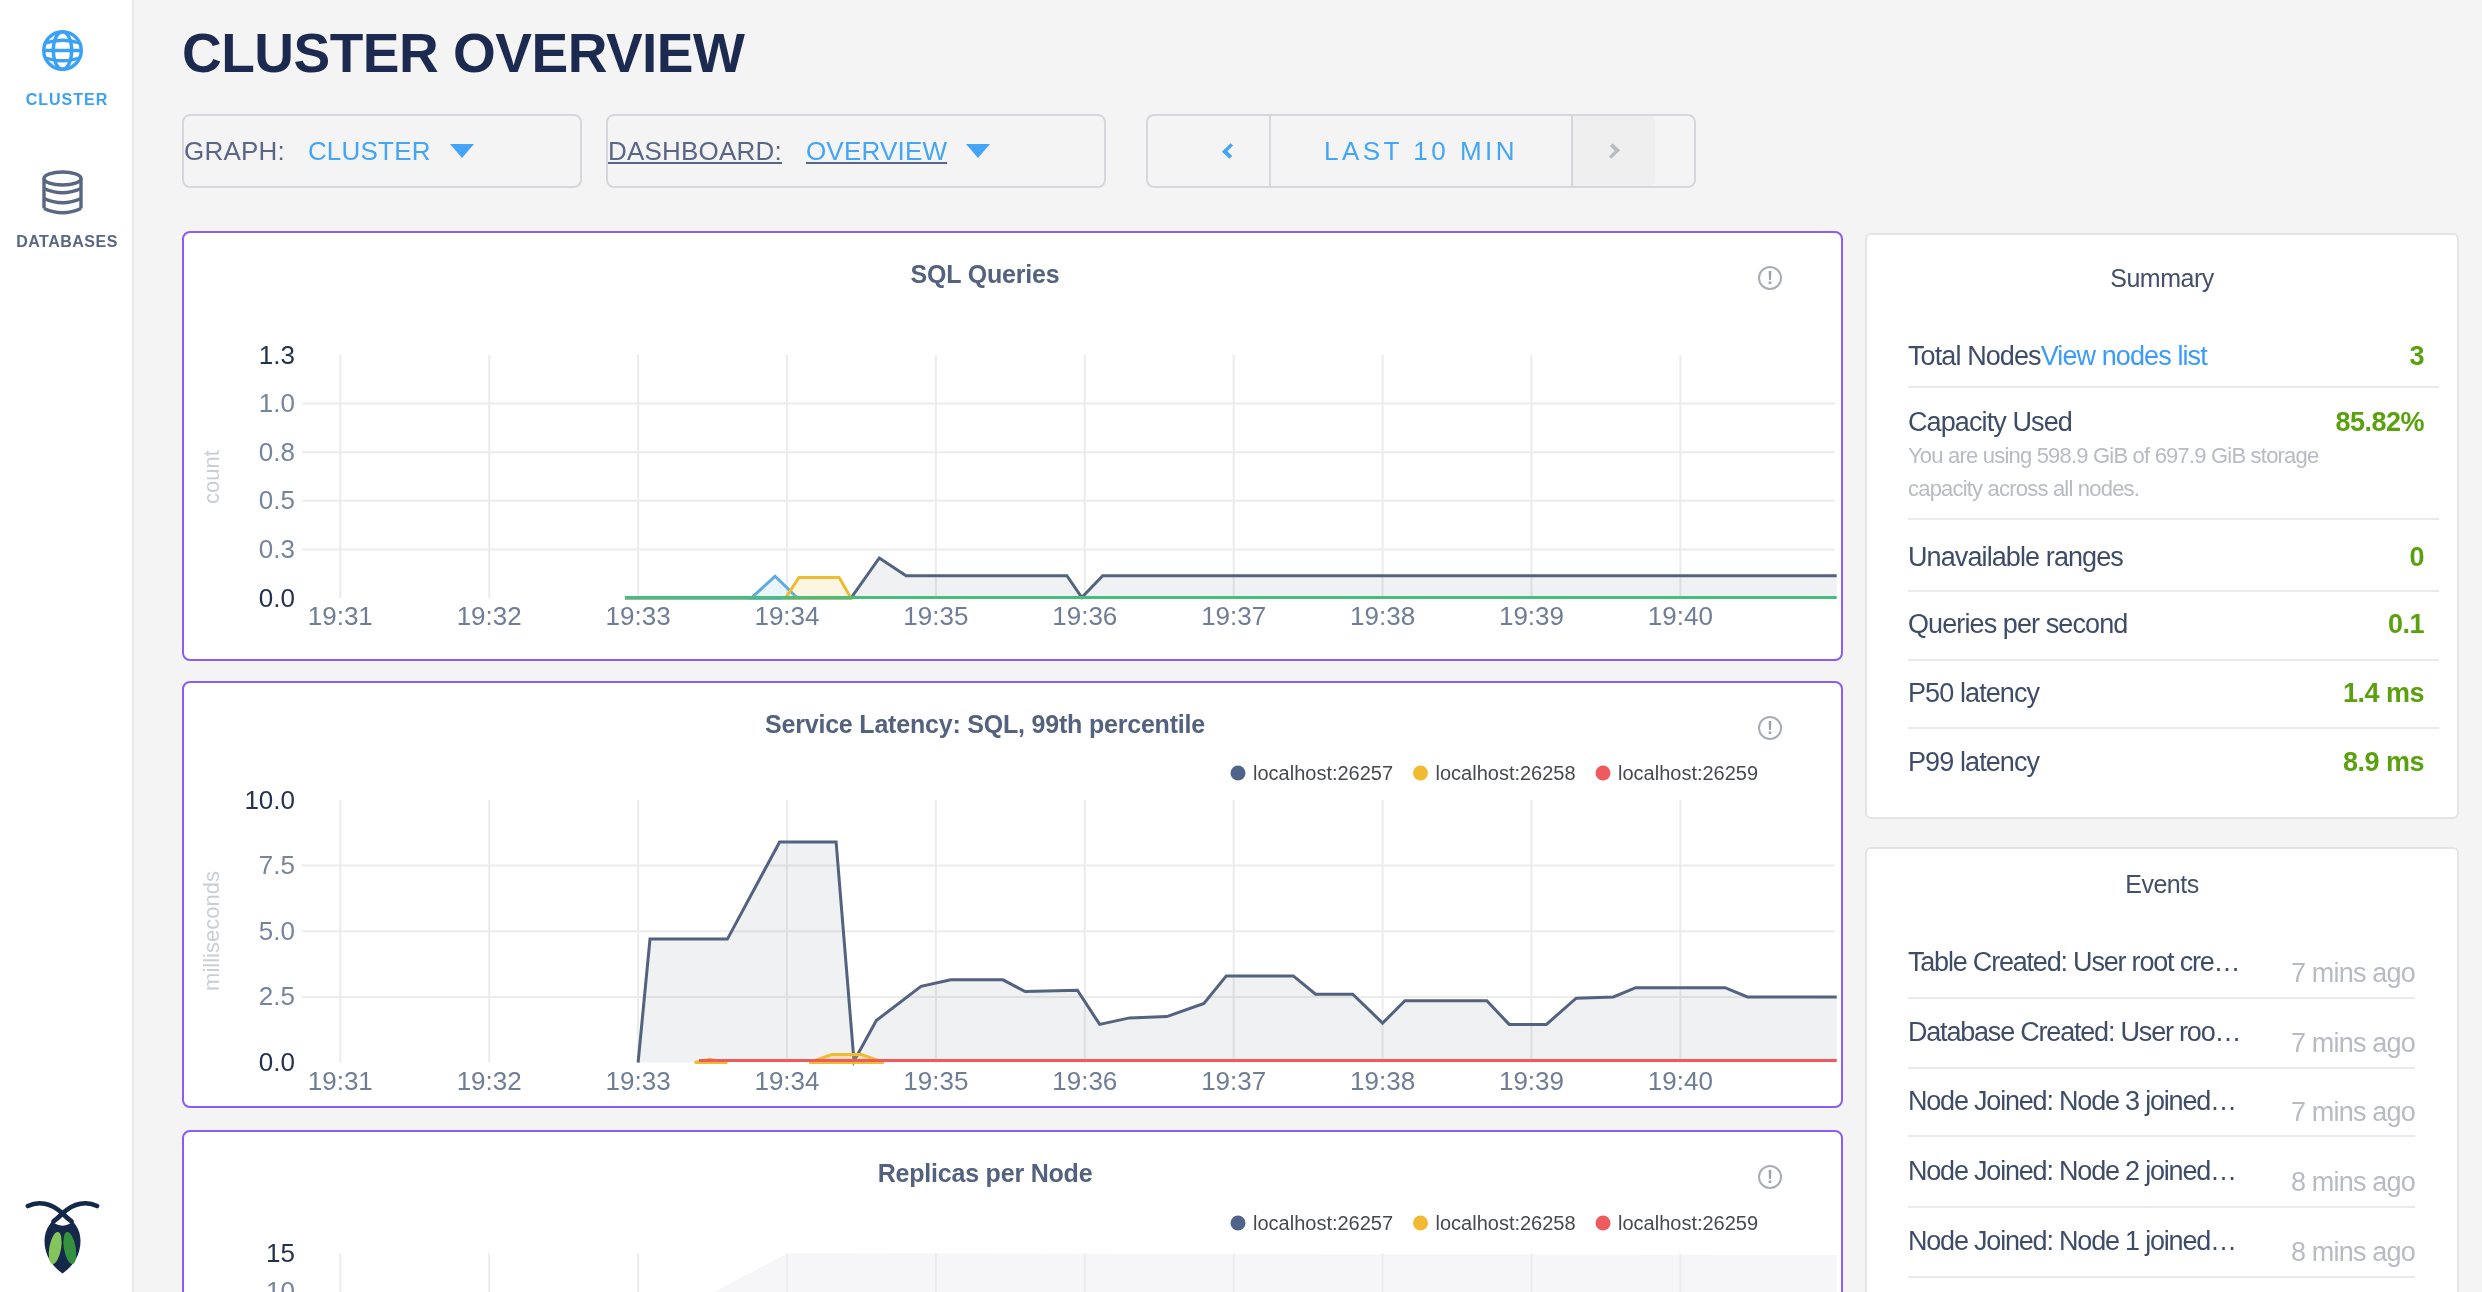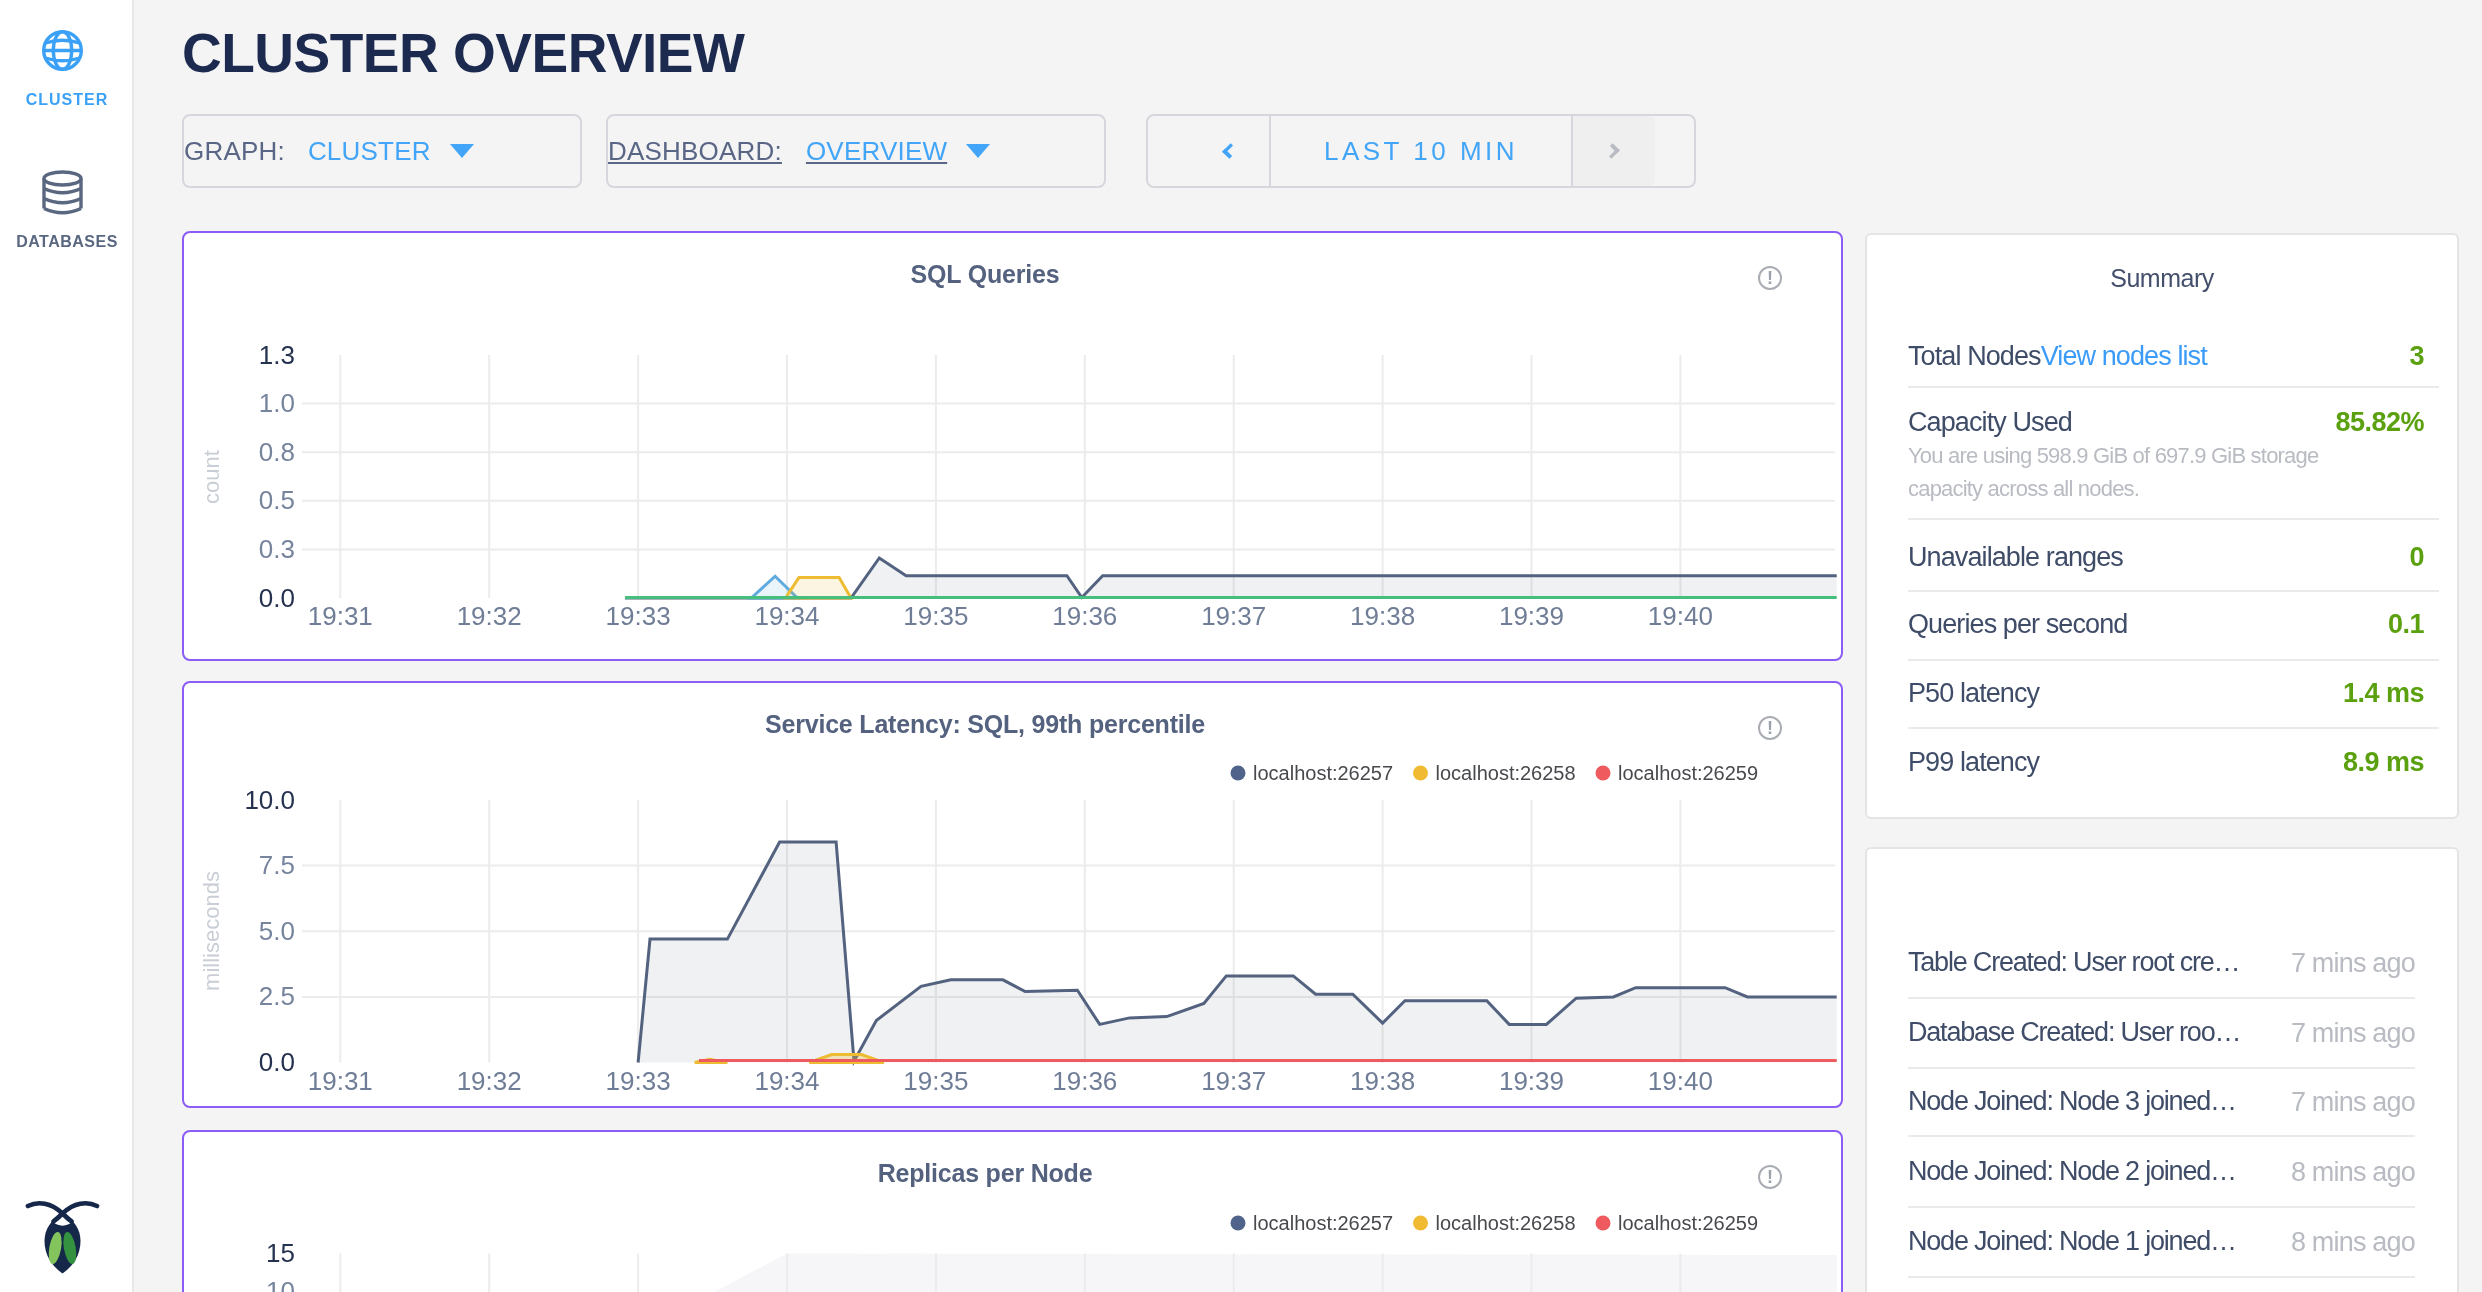--- a/index.html
+++ b/index.html
@@ -35,21 +35,21 @@
 .rail { position:absolute; left:1865px; width:594px; background:#fff; border:2px solid #e4e4e4; border-radius:6px; }
 #summary { top:233px; height:586px; }
 #events { top:847px; height:460px; }
 .rtitle { position:absolute; left:0; width:100%; text-align:center; font-size:25px; font-weight:normal; color:#44506b; letter-spacing:-0.5px; }
 .srow { position:absolute; left:41px; right:33px; font-size:27px; letter-spacing:-0.9px; color:#3f4c68; white-space:nowrap; }
 .srow .val { position:absolute; right:0; top:0; font-weight:bold; color:#5ba10f; letter-spacing:-0.5px; }
 .srow .lnk { color:#3b9bf8; margin-left:0; }
 .sdiv { position:absolute; left:41px; right:18px; border-top:2px solid #eaeaea; }
 .scap { position:absolute; left:41px; width:480px; font-size:22px; letter-spacing:-0.8px; line-height:32.5px; color:#b8bbc2; }
 .erow { position:absolute; left:41px; right:42px; font-size:27px; letter-spacing:-1.2px; color:#3f4c68; white-space:nowrap; }
-.erow .ts { position:absolute; right:0; top:1px; color:#b8bbc2; letter-spacing:-0.8px; }
+.erow .ts { position:absolute; right:0; top:11px; color:#b8bbc2; letter-spacing:-0.8px; }
 .ediv { position:absolute; left:41px; right:42px; border-top:2px solid #eaeaea; }
 </style>
 </head>
 <body>
 <div id="sidebar">
   <svg width="134" height="260" style="position:absolute;top:0;left:0">
     <g fill="none" stroke="#3ba1f7" stroke-width="3.4">
       <circle cx="62.5" cy="50.5" r="18.8"></circle>
       <ellipse cx="62.5" cy="50.5" rx="9.2" ry="18.8"></ellipse>
       <path d="M45.3,43 Q62.5,37.5 79.7,43"></path>
@@ -206,20 +206,21 @@
   <div class="sdiv" style="top:283px"></div>
   <div class="srow" style="top:307px">Unavailable ranges<span class="val">0</span></div>
   <div class="sdiv" style="top:355px"></div>
   <div class="srow" style="top:374px">Queries per second<span class="val">0.1</span></div>
   <div class="sdiv" style="top:424px"></div>
   <div class="srow" style="top:443px">P50 latency<span class="val">1.4 ms</span></div>
   <div class="sdiv" style="top:492px"></div>
   <div class="srow" style="top:512px">P99 latency<span class="val">8.9 ms</span></div>
 </div>
 <div class="rail" id="events">
+  <div class="rtitle" style="top:21px">Events</div>
   <div class="erow" style="top:98px">Table Created: User root cre…<span class="ts">7 mins ago</span></div>
   <div class="ediv" style="top:148px"></div>
   <div class="erow" style="top:168px">Database Created: User roo…<span class="ts">7 mins ago</span></div>
   <div class="ediv" style="top:218px"></div>
   <div class="erow" style="top:237px">Node Joined: Node 3 joined…<span class="ts">7 mins ago</span></div>
   <div class="ediv" style="top:286px"></div>
   <div class="erow" style="top:307px">Node Joined: Node 2 joined…<span class="ts">8 mins ago</span></div>
   <div class="ediv" style="top:357px"></div>
   <div class="erow" style="top:377px">Node Joined: Node 1 joined…<span class="ts">8 mins ago</span></div>
   <div class="ediv" style="top:427px"></div>

